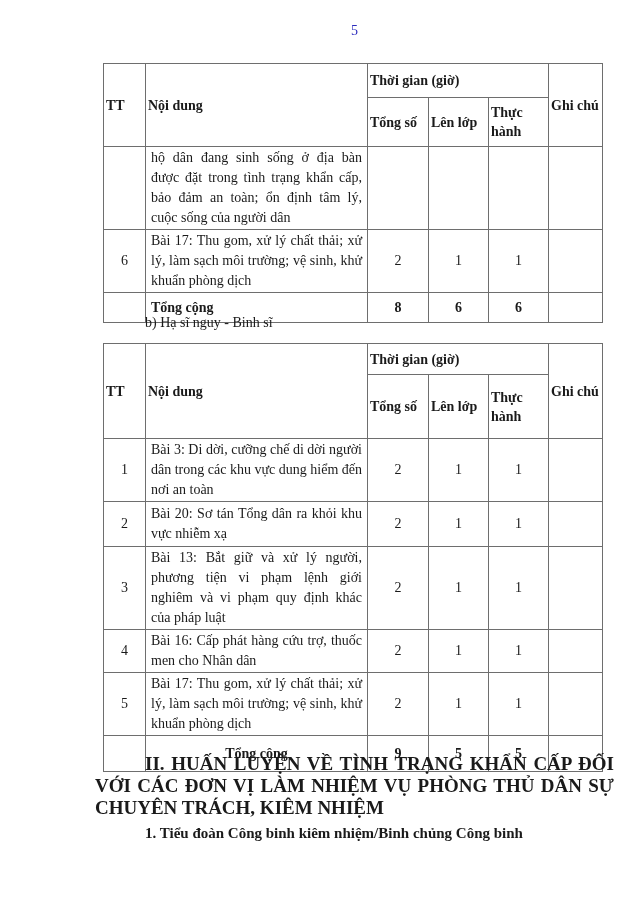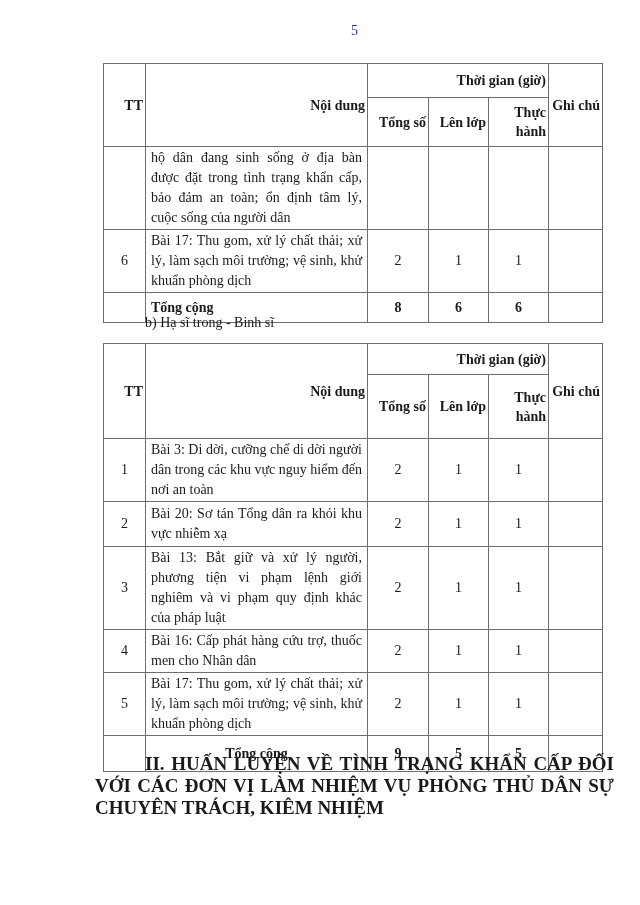--- a/index.html
+++ b/index.html
@@ -30,21 +30,21 @@
     font-size: 14px;
     line-height: 20px;
   }
   table.doc-table th, table.doc-table td {
     border: 1px solid #6e6e6e;
     padding: 1px 5px;
     overflow: hidden;
   }
   table.doc-table th {
     font-weight: bold;
-    text-align: right;
+    text-align: left;
     vertical-align: middle;
     line-height: 19px;
     padding: 1px 2px;
   }
   td.cell-tt { text-align: center; vertical-align: middle; padding: 1px 2px; }
   td.cell-content { text-align: justify; vertical-align: middle; }
   td.cell-num { text-align: center; vertical-align: middle; padding: 1px 2px; }
   td.cell-ghi { padding: 1px 2px; }
   tr.total-row td { font-weight: bold; }
   td.total-label-left { text-align: left; vertical-align: middle; }
@@ -127,21 +127,21 @@
         <td class="cell-tt"></td>
         <td class="total-label-left">Tổng cộng</td>
         <td class="cell-num">8</td>
         <td class="cell-num">6</td>
         <td class="cell-num">6</td>
         <td class="cell-ghi"></td>
       </tr>
     </tbody>
   </table>
 
-  <div class="section-label">b) Hạ sĩ trong - Binh sĩ</div>
+  <div class="section-label">b) Hạ sĩ nguy - Binh sĩ</div>
 
   <table class="doc-table t2">
     <colgroup>
       <col style="width:42px">
         <col style="width:222px">
         <col style="width:61px">
       <col style="width:60px">
         <col style="width:60px">
         <col style="width:54px">
     </colgroup>
@@ -154,21 +154,21 @@
       </tr>
       <tr style="height:64px">
         <th>Tổng số</th>
         <th>Lên lớp</th>
         <th>Thực hành</th>
       </tr>
     </thead>
     <tbody>
       <tr style="height:57px">
         <td class="cell-tt">1</td>
-        <td class="cell-content">Bài 3: Di dời, cưỡng chế di dời người dân trong các khu vực nguy hiểm đến nơi an toàn</td>
+        <td class="cell-content">Bài 3: Di dời, cưỡng chế di dời người dân trong các khu vực dung hiểm đến nơi an toàn</td>
         <td class="cell-num">2</td>
         <td class="cell-num">1</td>
         <td class="cell-num">1</td>
         <td class="cell-ghi"></td>
       </tr>
       <tr style="height:45px">
         <td class="cell-tt">2</td>
         <td class="cell-content">Bài 20: Sơ tán Tổng dân ra khỏi khu vực nhiễm xạ</td>
         <td class="cell-num">2</td>
         <td class="cell-num">1</td>
@@ -204,14 +204,15 @@
         <td class="total-label-center">Tổng cộng</td>
         <td class="cell-num">9</td>
         <td class="cell-num">5</td>
         <td class="cell-num">5</td>
         <td class="cell-ghi"></td>
       </tr>
     </tbody>
   </table>
 
   <div class="heading-2">II. HUẤN LUYỆN VỀ TÌNH TRẠNG KHẨN CẤP ĐỐI VỚI CÁC ĐƠN VỊ LÀM NHIỆM VỤ PHÒNG THỦ DÂN SỰ CHUYÊN TRÁCH, KIÊM NHIỆM</div>
+  <div class="subheading-1">1. Tiểu đoàn Công binh kiêm nhiệm/Binh chủng Công binh</div>
 
 </div>
 
 </body></html>

